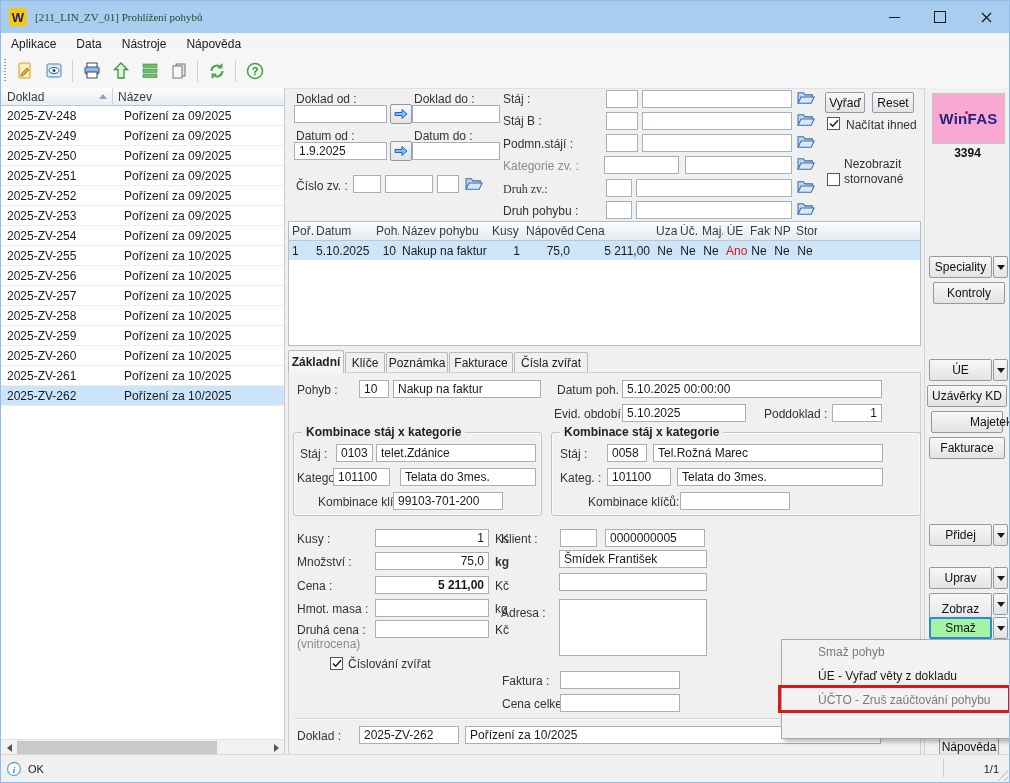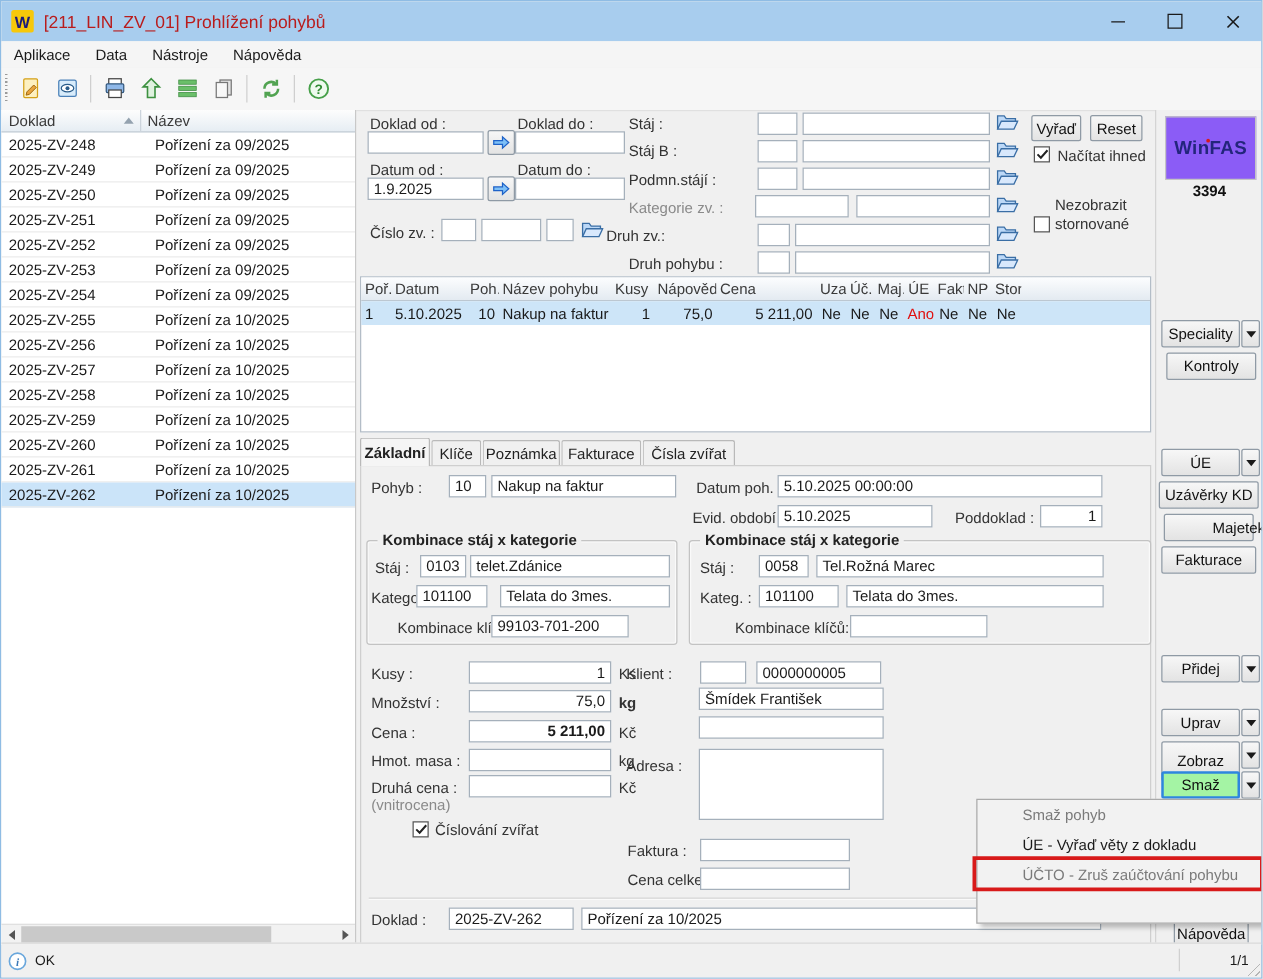--- a/index.html
+++ b/index.html
@@ -11,21 +11,21 @@
   .input{position:absolute;background:#fff;border:1px solid #a5b0bb;height:18px;
     box-sizing:border-box;padding:1px 4px;display:flex;align-items:center;
     white-space:nowrap;overflow:hidden;}
   .num{justify-content:flex-end;}
   
   .titlebar{position:absolute;left:0;top:0;right:0;height:32px;background:#a8cdee;
     display:flex;align-items:center;padding-left:8px;box-sizing:border-box;}
   .applogo{width:18px;height:18px;background:#f7c80a;color:#1b1b7a;font-weight:bold;
     font-size:13px;display:flex;align-items:center;justify-content:center;
     border-radius:2px;margin-right:8px;}
-  .title{font-size:14px;color:#b91c1c;}
+  .title{font-size:11px;color:#14532d;font-family:Liberation Serif, serif;}
   .wincontrols{margin-left:auto;display:flex;height:32px;}
   .winbtn{width:46px;height:32px;display:flex;align-items:center;justify-content:center;}
   
   .menubar{position:absolute;left:0;top:32px;right:0;height:21px;background:#f5f5f5;
     display:flex;align-items:center;}
   .menuitem{padding:0 10px;}
   .toolbar{position:absolute;left:0;top:53px;right:0;height:34px;background:#f6f6f6;
     border-bottom:1px solid #e0e0e0;display:flex;align-items:center;}
   .grip{width:5px;height:24px;margin:0 4px 0 3px;
     background:repeating-linear-gradient(#9a9a9a 0 1px,transparent 1px 3px);width:2px;}
@@ -81,21 +81,21 @@
   
   .detail{position:absolute;left:287px;top:371px;width:633px;height:384px;background:#f0f0f0;
     border:1px solid #cfcfcf;box-sizing:border-box;}
   .group{position:absolute;border:1px solid #c3c3c3;border-radius:3px;box-shadow:inset 0 0 0 1px #fafafa;}
   .gtitle{position:absolute;top:-8px;left:8px;background:#f0f0f0;padding:0 4px;font-weight:bold;color:#222;white-space:nowrap;}
   .muted{color:#8a8a8a;}
   .sepline{position:absolute;left:6px;right:6px;height:1px;background:#d6d6d6;box-shadow:0 1px 0 #fafafa;}
   
   .rpanel{position:absolute;left:923px;top:87px;width:86px;height:668px;background:#f0f0f0;
     border-left:1px solid #d4d4d4;box-sizing:border-box;}
-  .brandbox{position:absolute;left:7px;top:5px;width:71px;height:49px;background:#8b5cf6;
+  .brandbox{position:absolute;left:7px;top:5px;width:71px;height:49px;background:#f9a8d4;
     border:1px solid #c4c4c4;display:flex;align-items:center;justify-content:center;}
   .brand{font-weight:bold;font-size:15px;color:#23257c;letter-spacing:0.3px;position:relative;}
   .brand .idot{position:absolute;left:26px;top:1px;width:3px;height:3px;background:#d81a1a;border-radius:50%;}
   .version{position:absolute;left:7px;top:58px;width:71px;text-align:center;font-weight:bold;color:#111;}
   .smaz{background:#a4f4a4 !important;border:2px solid #2e86de !important;font-weight:normal;}
   .uf::first-letter{text-decoration:underline;}
   
   .ctxmenu{position:absolute;left:780px;top:638px;width:229px;height:100px;background:#f2f2f2;
     border:1px solid #a9a9a9;box-shadow:3px 3px 4px rgba(0,0,0,0.25);z-index:40;box-sizing:border-box;}
   .ctxitem{height:24px;display:flex;align-items:center;padding-left:36px;color:#1a1a1a;}
@@ -346,21 +346,21 @@
   <div class="lbl" style="left:502px;top:158px;color:#8a8a8a;">Kategorie zv. :</div>
   <div class="input" style="left:603px;top:155px;width:75px;"></div>
   <div class="input" style="left:684px;top:155px;width:107px;"></div>
   <div class="abs" style="left:796px;top:155px;">
     <svg width="18" height="15" viewBox="0 0 17 14">
         <path d="M1 12.5 V2.5 h5 l1.5 2 h7 v2.5" fill="#bcd8f7" stroke="#3a6ea5"></path>
         <path d="M1 12.5 L3.8 6.5 h12.4 L13.4 12.5 Z" fill="#d8e8fc" stroke="#3a6ea5"></path>
       </svg>
   </div>
 
-  <div class="lbl" style="left:484px;top:181px;">Druh zv.:</div>
+  <div class="lbl" style="left:502px;top:181px;font-family:Liberation Serif, serif;">Druh zv.:</div>
   <div class="input" style="left:605px;top:178px;width:26px;"></div>
   <div class="input" style="left:635px;top:178px;width:156px;"></div>
   <div class="abs" style="left:796px;top:178px;">
     <svg width="18" height="15" viewBox="0 0 17 14">
         <path d="M1 12.5 V2.5 h5 l1.5 2 h7 v2.5" fill="#bcd8f7" stroke="#3a6ea5"></path>
         <path d="M1 12.5 L3.8 6.5 h12.4 L13.4 12.5 Z" fill="#d8e8fc" stroke="#3a6ea5"></path>
       </svg>
   </div>
 
   <div class="lbl" style="left:502px;top:203px;">Druh pohybu :</div>

